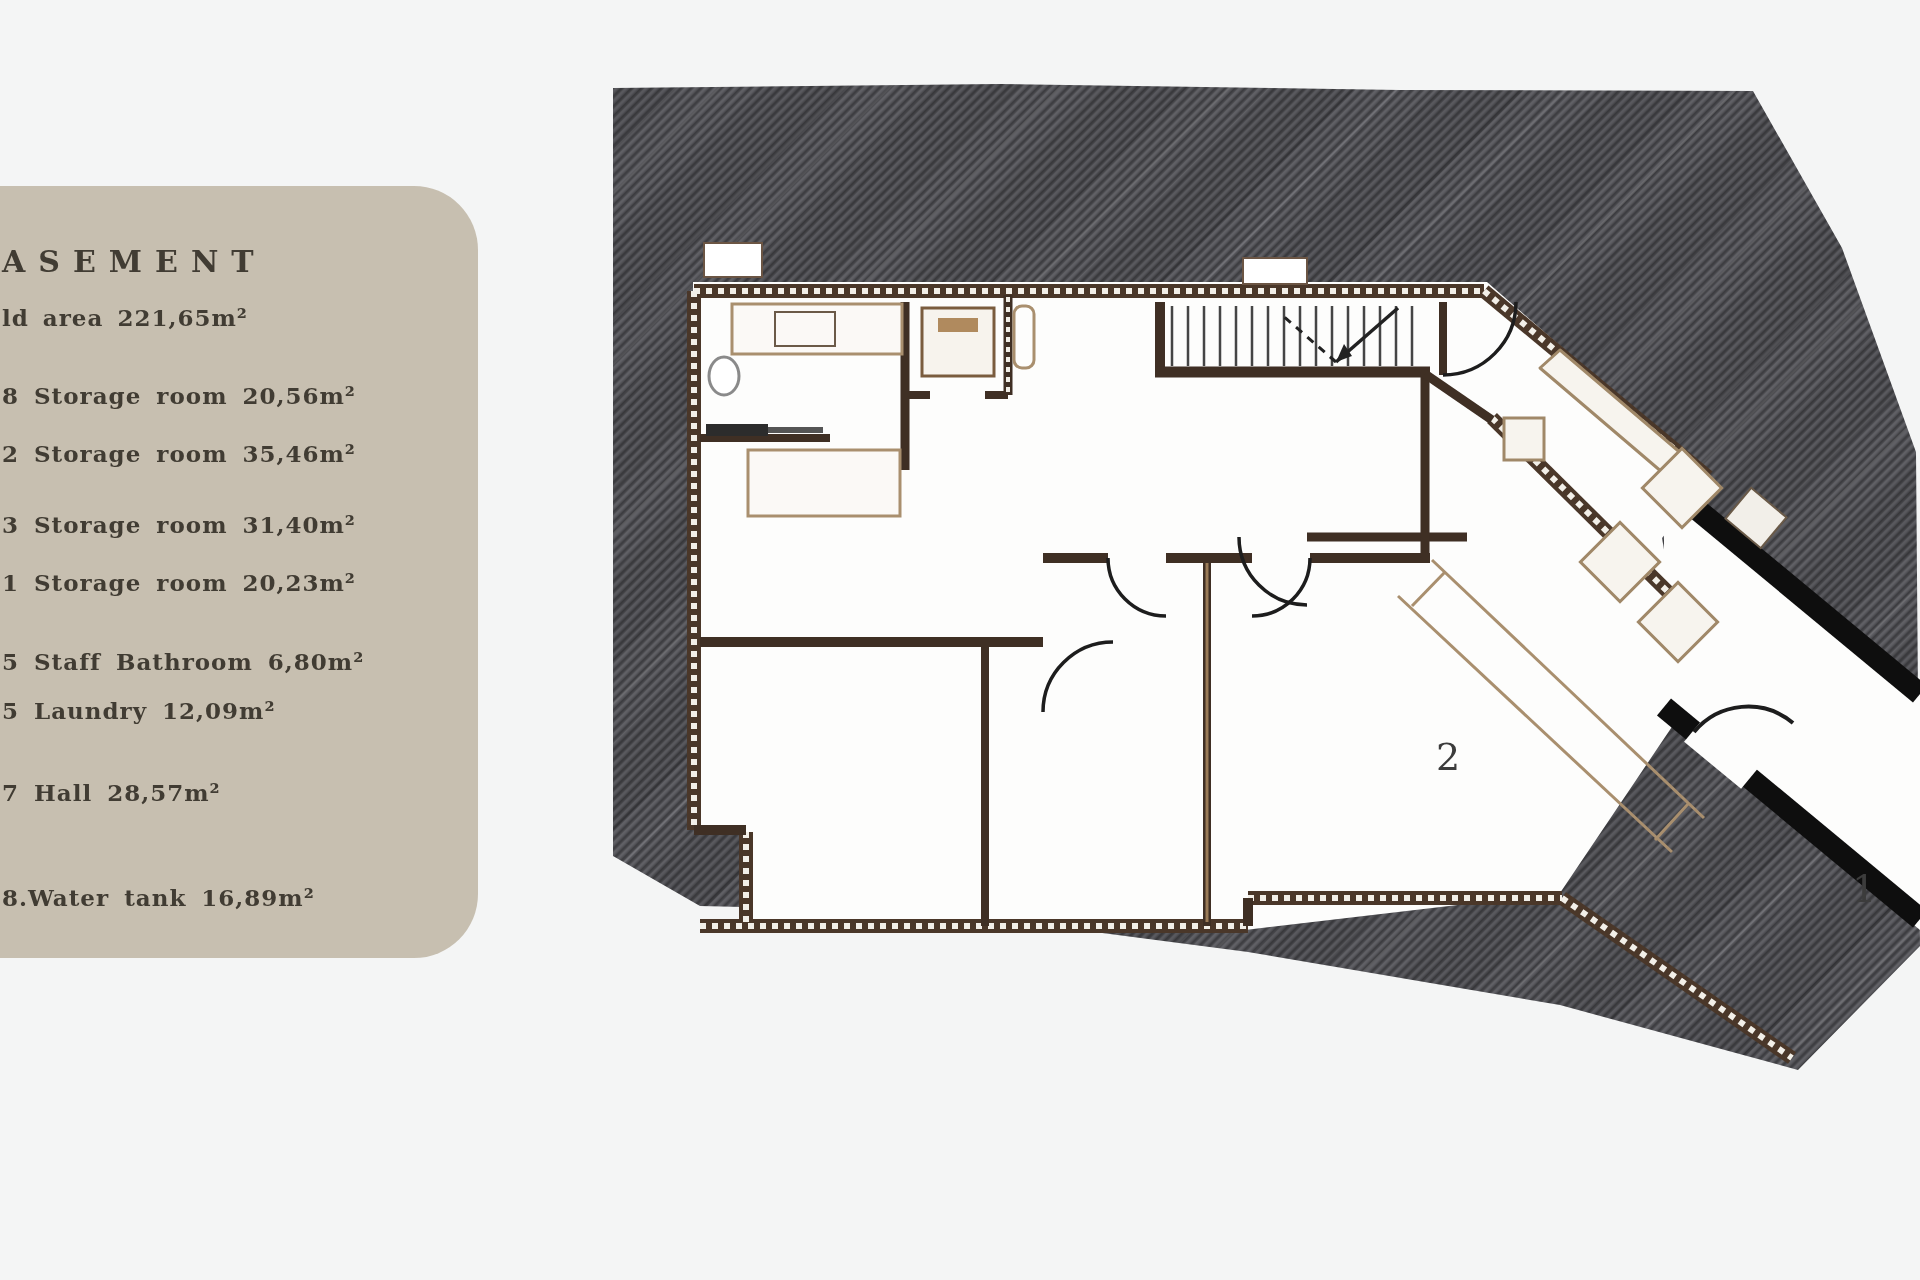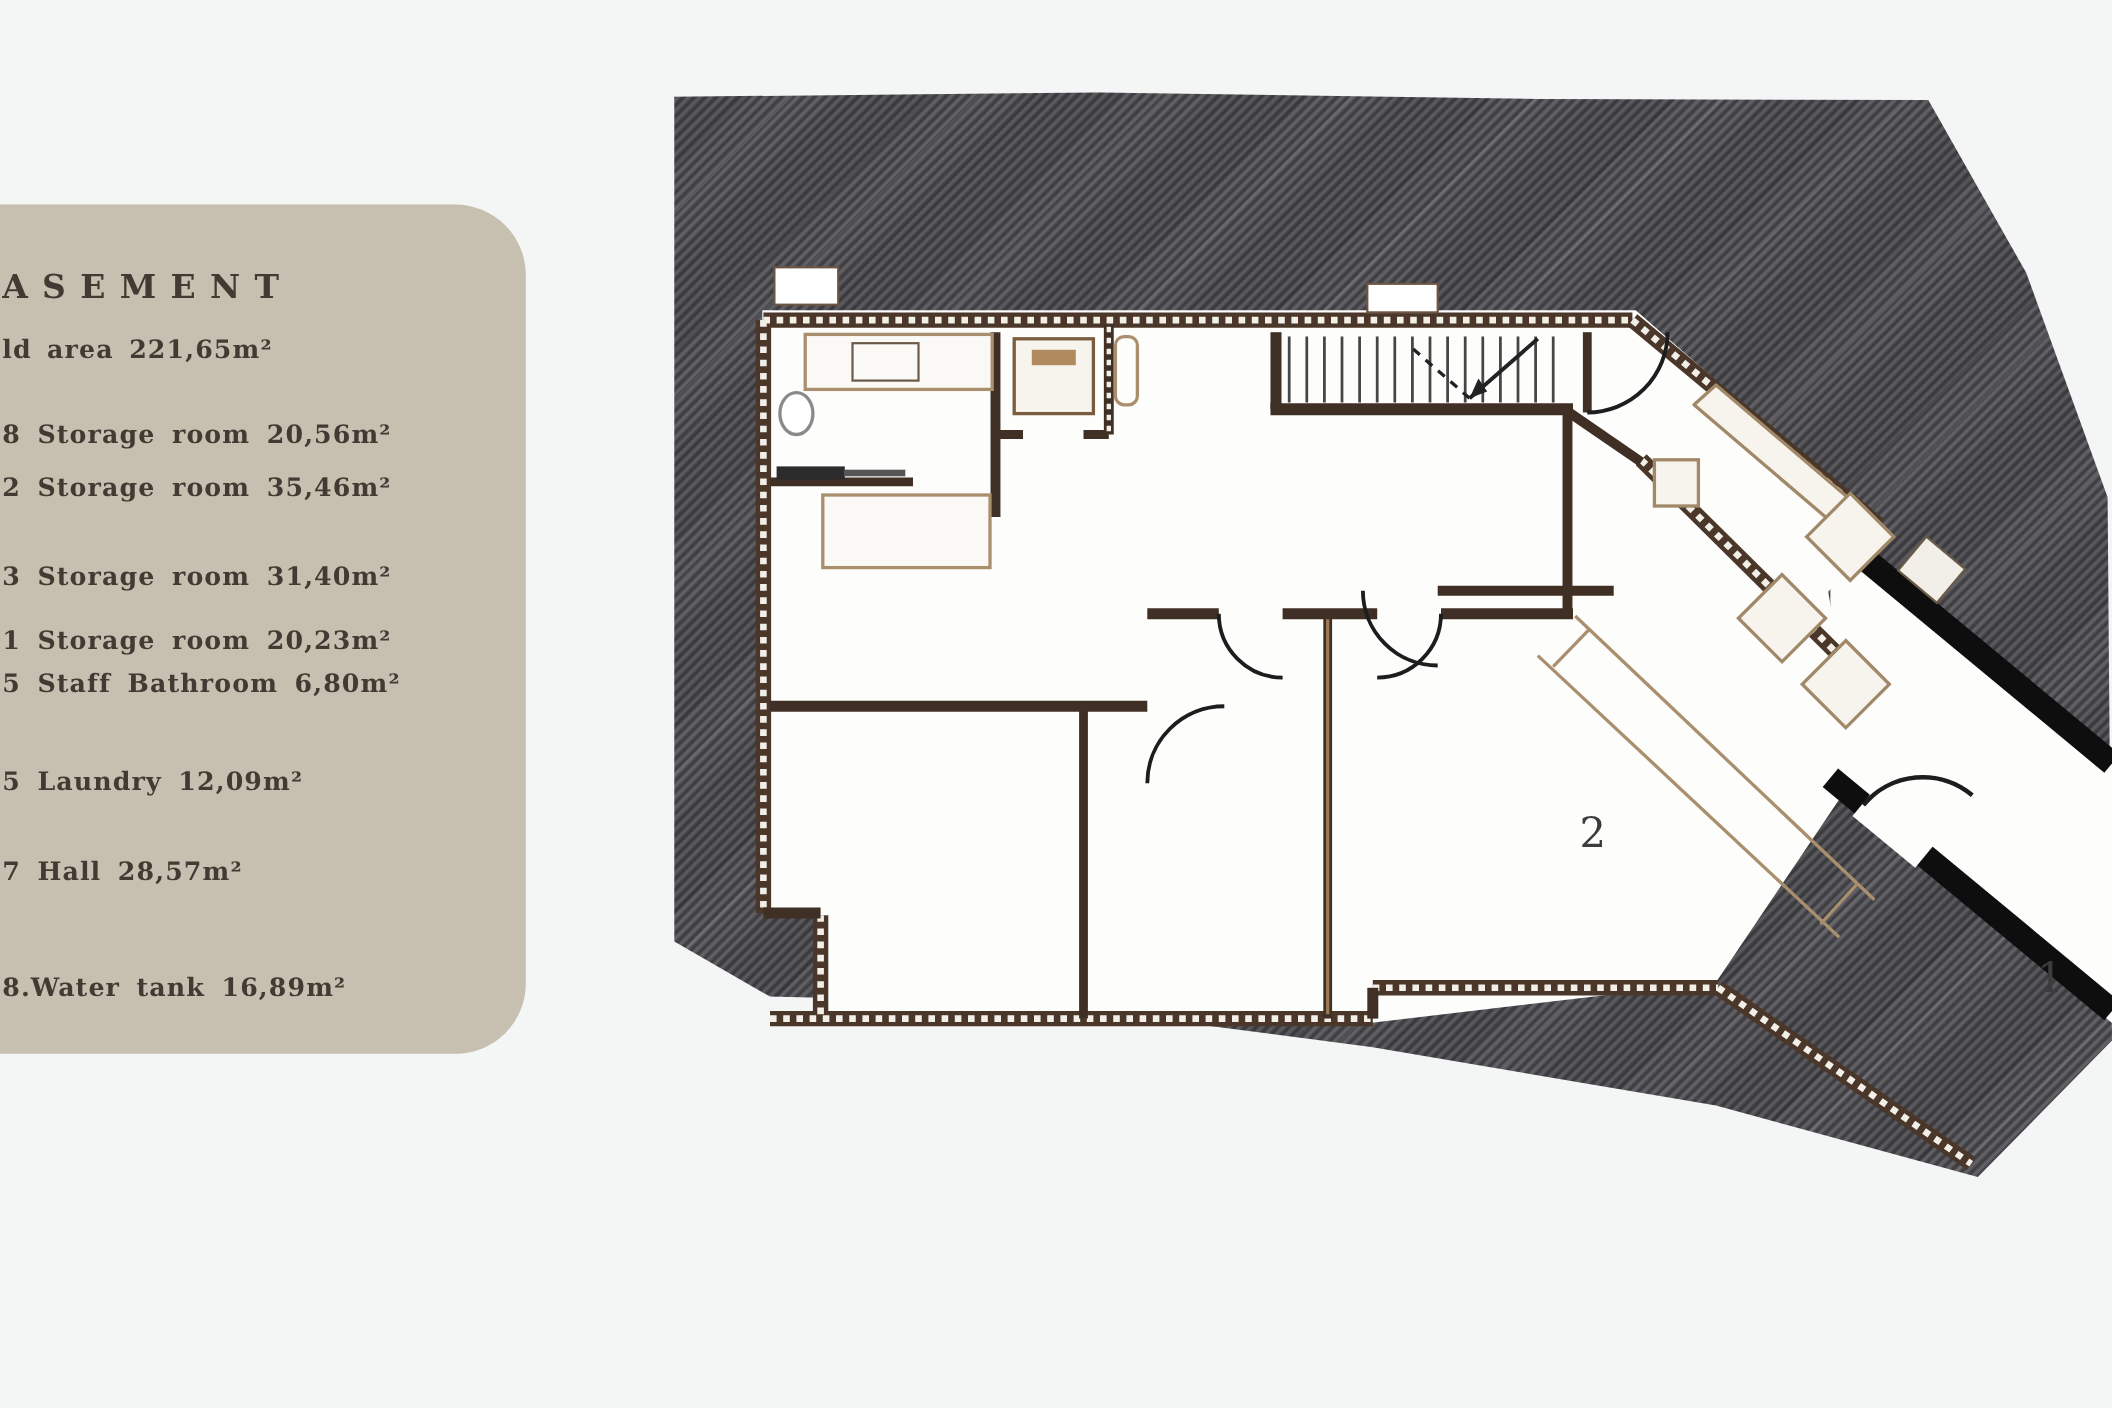--- a/index.html
+++ b/index.html
@@ -5,21 +5,21 @@
   html,body{margin:0;padding:0;background:#e9eaeb;}
   .stage{position:relative;width:1920px;height:1280px;background:#f4f5f5;overflow:hidden;
          font-family:"DejaVu Serif","Liberation Serif",serif;}
   .plan-svg{position:absolute;left:0;top:0;}
   .legend{position:absolute;left:-70px;top:186px;width:548px;height:772px;
           background:#c7bfb0;border-radius:64px;}
   .legend .line{position:absolute;left:72px;color:#413c33;white-space:nowrap;text-align:center;}
   .legend-title{top:58px;font-size:30px;font-weight:bold;letter-spacing:13px;}
   .legend-sub{top:118px;font-size:23px;font-weight:700;letter-spacing:1px;word-spacing:5px;}
   .legend-item{font-size:23px;font-weight:600;letter-spacing:1px;word-spacing:6px;}
-  .i0{top:196px}.i1{top:244px}.i2{top:325px}.i3{top:383px}.i4{top:422px}
+  .i0{top:196px}.i1{top:254px}.i2{top:325px}.i3{top:383px}.i4{top:462px}
   .i5{top:511px}.i6{top:593px}.i7{top:637px}.i8{top:698px}
   .room-label{font-family:"DejaVu Serif","Liberation Serif",serif;font-size:38px;fill:#3c3c3c;}
 </style>
 </head>
 <body>
 
 <div class="stage">
 
   <svg class="plan-svg" width="1920" height="1280" viewBox="0 0 1920 1280">
     <defs>

